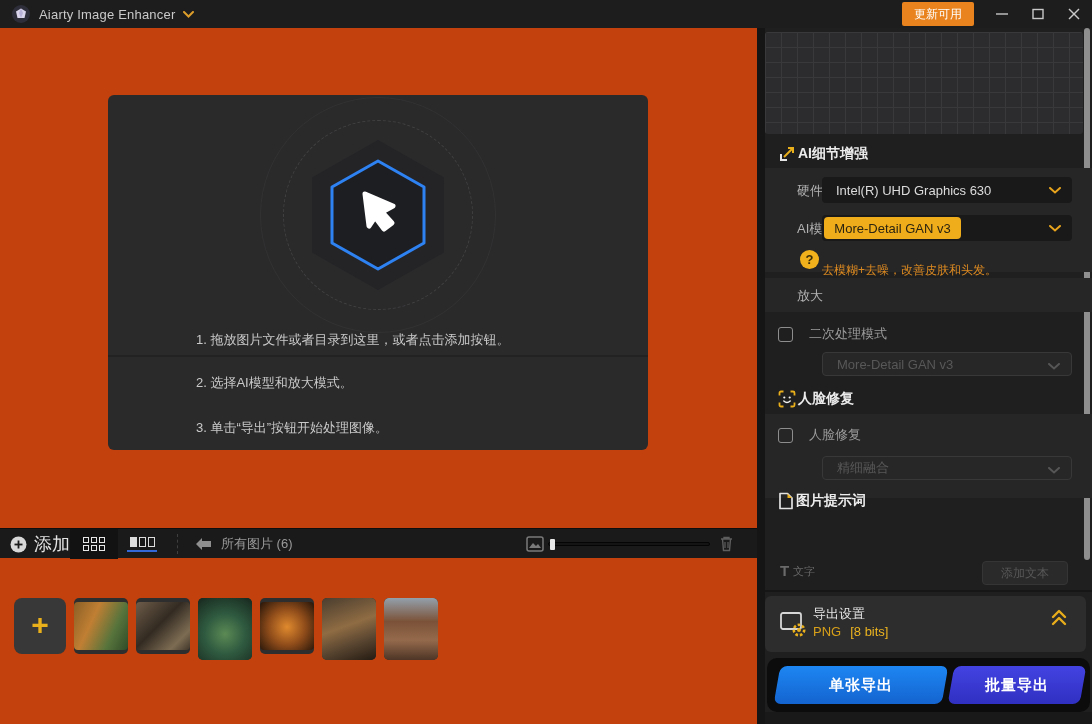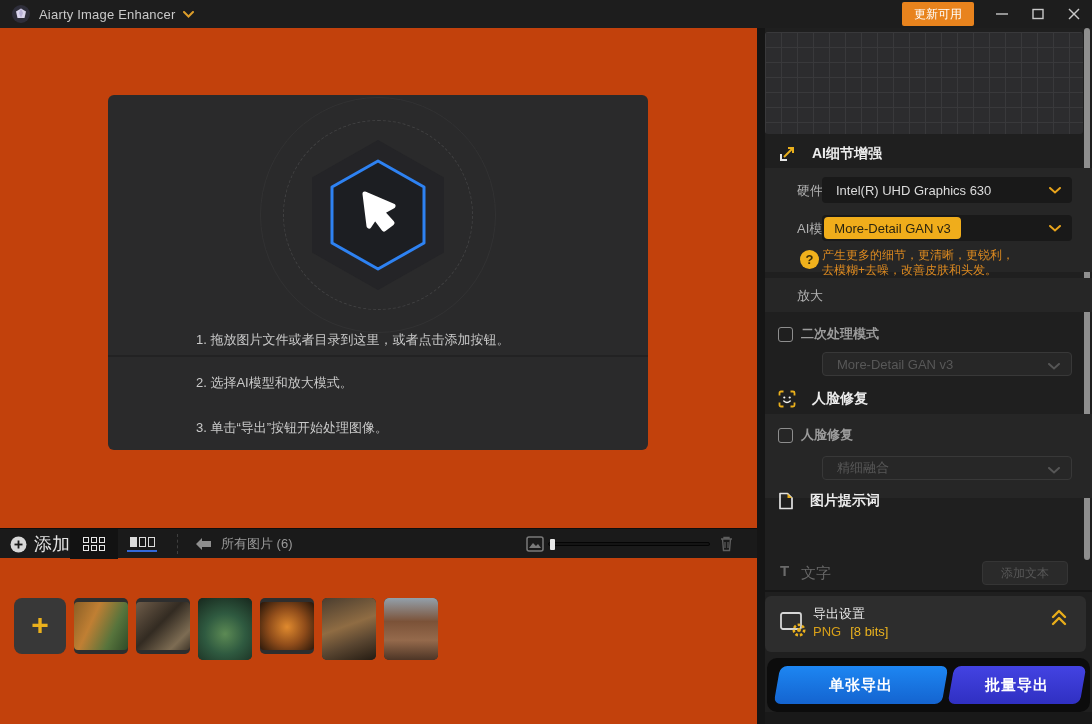--- a/index.html
+++ b/index.html
@@ -67,42 +67,42 @@
 
   
   .right-panel{position:absolute;left:765px;top:28px;width:327px;height:696px;background:#1f1f1f;}
   .preview-grid{position:absolute;left:0;top:4px;width:318px;height:102px;border-radius:3px;
     background:
       linear-gradient(#39393b 1px,transparent 1px) 0 0/16px 15px,
       linear-gradient(90deg,#39393b 1px,transparent 1px) 0 0/16px 15px,
       #2c2c2e;}
   .panel-scrollbar{position:absolute;left:319px;top:0;width:6px;height:532px;background:#8f8f8f;border-radius:3px;}
 
-  .sec-h{position:absolute;left:13px;display:flex;align-items:center;gap:16px;height:20px;text-align:center;}
+  .sec-h{position:absolute;left:13px;display:flex;align-items:center;gap:2px;height:20px;text-align:center;}
   .sec-title{color:#ececec;font-size:14px;font-weight:bold;}
   .panel-block{position:absolute;left:0;width:327px;background:#262626;}
 
   .fld-label{position:absolute;left:32px;color:#b2b2b2;font-size:13px;}
   .dd{position:absolute;left:57px;width:250px;height:26px;background:#191919;border-radius:4px;display:flex;align-items:center;cursor:pointer;}
   .dd-value{color:#dcdcdc;font-size:13px;margin-left:14px;white-space:nowrap;}
   .dd-chev{position:absolute;right:11px;top:10px;}
   .dd-pill{position:absolute;left:2px;top:2px;height:22px;background:#f0ad1b;border-radius:4px;display:flex;align-items:center;justify-content:center;}
   .dd-pill span{color:#2a2410;font-size:13px;white-space:nowrap;}
   .dd.disabled{background:#272727;border:1px solid #383838;height:24px;}
   .dd.disabled .dd-value{color:#585858;}
 
   .help-badge{position:absolute;left:35px;width:19px;height:19px;border-radius:50%;background:#f0b11c;color:#3a2d08;font-size:13px;font-weight:bold;display:flex;align-items:center;justify-content:center;}
   .desc-line{position:absolute;left:57px;color:#dd8a20;font-size:12px;white-space:nowrap;}
 
-  .chk-row{position:absolute;display:flex;align-items:center;gap:8px;cursor:pointer;font-weight:bold;}
+  .chk-row{position:absolute;display:flex;align-items:center;gap:16px;cursor:pointer;}
   .chk-box{width:15px;height:15px;border:1.5px solid #8d8d8d;border-radius:3px;background:transparent;flex:0 0 auto;}
   .chk-label{color:#9c9c9c;font-size:13px;white-space:nowrap;}
 
   .view-btn{position:absolute;left:100px;width:42px;height:22px;border:1px solid #4c4c4c;border-radius:5px;color:#6e6e6e;font-size:12px;display:flex;align-items:center;justify-content:center;cursor:pointer;}
-  .text-row-label{position:absolute;left:36px;color:#676767;font-size:15px;}
+  .text-row-label{position:absolute;left:28px;color:#676767;font-size:11px;}
   .t-glyph{position:absolute;left:15px;top:4px;color:#6a6a6a;font-size:15px;font-weight:bold;}
   .add-text-btn{position:absolute;left:217px;top:0;width:86px;height:24px;background:#2a2a2a;border:1px solid #353535;border-radius:4px;color:#585858;font-size:12px;display:flex;align-items:center;justify-content:center;cursor:pointer;}
   .h-rule{position:absolute;left:0;width:327px;height:2px;background:#161616;}
 
   .export-block{position:absolute;left:0;top:568px;width:321px;height:56px;background:#2d2d2d;border-radius:6px;cursor:pointer;}
   .export-title{position:absolute;left:48px;top:9px;color:#e5e5e5;font-size:13px;}
   .export-fmt{position:absolute;left:48px;top:28px;font-size:13px;color:#d8a019;}
   .export-fmt b{color:#ecb41f;font-weight:normal;margin-left:9px;}
   .export-collapse{position:absolute;left:286px;top:13px;cursor:pointer;}
 
@@ -267,21 +267,20 @@
       <div class="fld-label" style="top:52px">AI模型</div>
       <div class="dd" style="top:47px">
         <div class="dd-pill" style="width:137px">
             <span>More-Detail GAN  v3</span>
           </div>
         <svg class="dd-chev" width="12" height="7" viewBox="0 0 12 7">
             <polyline points="1,1 6,5.5 11,1" fill="none" stroke="#e8a41c" stroke-width="2" stroke-linecap="round"></polyline>
           </svg>
       </div>
       <div class="help-badge" style="top:82px">?</div>
-      <div class="desc-line" style="top:79px">产生更多的细节，更清晰，更锐利，</div>
       <div class="desc-line" style="top:94px">去模糊+去噪，改善皮肤和头发。</div>
     </div>
 
     <div class="panel-block" style="top:250px;height:34px">
       <div class="fld-label" style="top:9px">放大</div>
     </div>
 
     <div class="chk-row" style="left:13px;top:297px">
       <span class="chk-box"></span>
       <span class="chk-label">二次处理模式</span>

